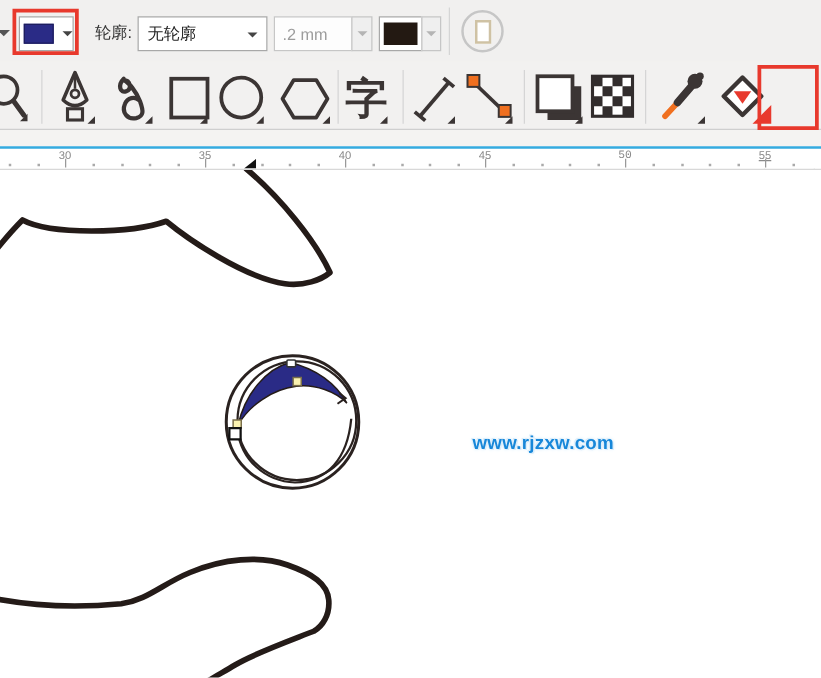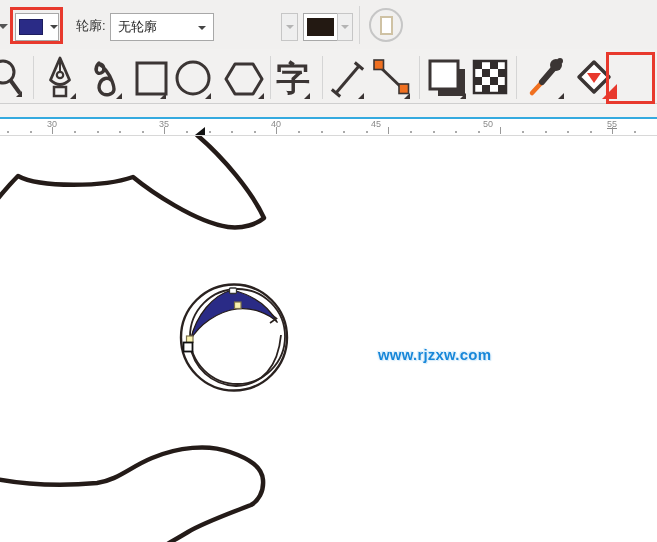--- a/index.html
+++ b/index.html
@@ -69,20 +69,23 @@
       <div class="ddarrow"></div>
     </div>
 
     <span class="lbl" style="left:76px">轮廓:</span>
 
     <div class="sel" style="left:110px;width:104px">
       <span>无轮廓</span>
       <div class="ddarrow"></div>
     </div>
 
+    <div class="combo" style="left:219px;width:63px">
+      <span>.2 mm</span>
+    </div>
     <div class="arrbtn" style="left:281px">
       <div class="ddarrow"></div>
     </div>
 
     <div class="outctl">
       <div class="outswatch"></div>
     </div>
     <div class="arrbtn" style="left:337px;width:16px">
       <div class="ddarrow"></div>
     </div>
@@ -236,23 +239,23 @@
   <div class="ruler">
     <div class="strip"></div>
     <div class="cyanline"></div>
     <div id="ticks">
         <div class="tick-label" style="left: 52px;">30</div>
         <div class="tick-major" style="left: 52px;"></div>
         <div class="tick-label" style="left: 164px;">35</div>
         <div class="tick-major" style="left: 164px;"></div>
         <div class="tick-label" style="left: 276px;">40</div>
         <div class="tick-major" style="left: 276px;"></div>
-        <div class="tick-label" style="left: 376px;">45</div>
+        <div class="tick-label" style="left: 388px;">45</div>
         <div class="tick-major" style="left: 388px;"></div>
-        <div class="tick-label" style="left: 488px;">50</div>
+        <div class="tick-label" style="left: 500px; font-family: Liberation Mono, monospace;">50</div>
         <div class="tick-major" style="left: 500px;"></div>
         <div class="tick-label" style="left: 612px; text-decoration: underline;">55</div>
         <div class="tick-major" style="left: 612px;"></div>
         <div class="tick-minor" style="left: 7.2px;"></div>
         <div class="tick-minor" style="left: 29.6px;"></div>
         <div class="tick-minor" style="left: 74.4px;"></div>
         <div class="tick-minor" style="left: 96.8px;"></div>
         <div class="tick-minor" style="left: 119.2px;"></div>
         <div class="tick-minor" style="left: 141.6px;"></div>
         <div class="tick-minor" style="left: 186.4px;"></div>

